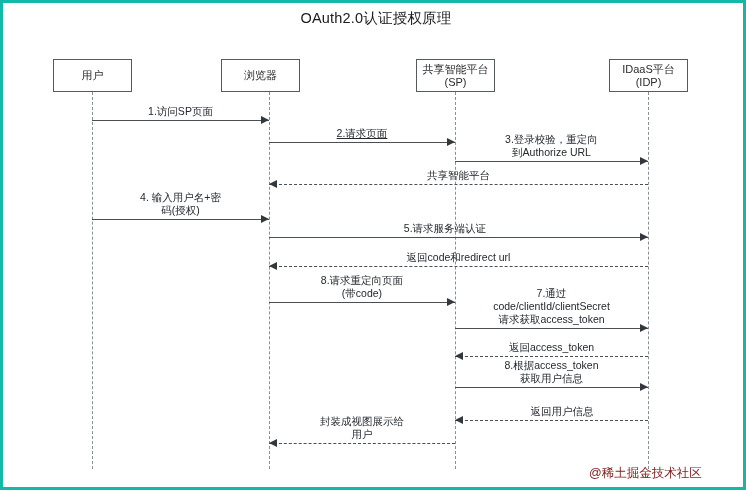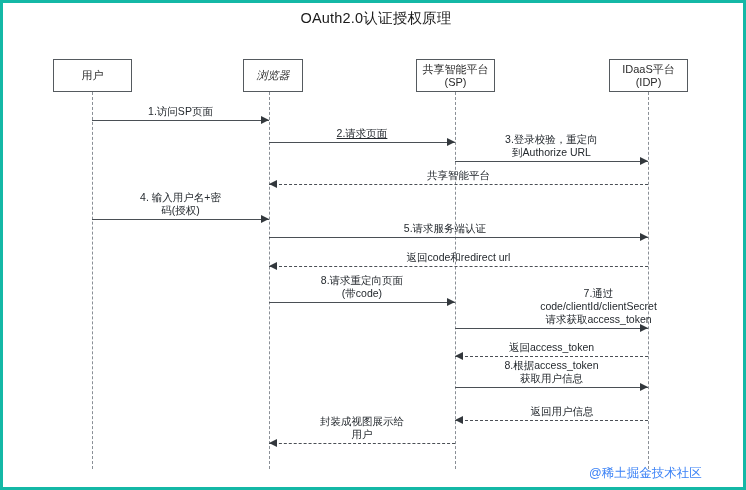--- a/index.html
+++ b/index.html
@@ -91,33 +91,33 @@
     border-left: 8px solid #33383d;
   }
   .arrowhead.left {
     border-top: 4px solid transparent;
     border-bottom: 4px solid transparent;
     border-right: 8px solid #33383d;
   }
   .watermark {
     position: absolute;
     font-size: 12.5px;
-    color: #3b82f6;
+    color: #7f1d1d;
     white-space: nowrap;
   }
 </style>
 </head>
 <body>
 
 <div id="canvas">
   <div class="diagram">
     <div class="title">OAuth2.0认证授权原理</div>
     <div id="actors-layer">
         <div class="actor-box" style="left: 50px; top: 56px; width: 79px; height: 33px;"><span>用户</span></div>
-        <div class="actor-box" style="left: 240px; top: 56px; width: 60px; height: 33px; font-style: italic;"><span>浏览器</span></div>
+        <div class="actor-box" style="left: 218px; top: 56px; width: 79px; height: 33px;"><span>浏览器</span></div>
         <div class="actor-box" style="left: 413px; top: 56px; width: 79px; height: 33px;"><span>共享智能平台
 (SP)</span></div>
         <div class="actor-box" style="left: 606px; top: 56px; width: 79px; height: 33px;"><span>IDaaS平台
 (IDP)</span></div>
       </div>
     <div id="lifelines-layer">
         <div class="lifeline" style="left: 89px; top: 89px; height: 377px;"></div>
         <div class="lifeline" style="left: 266px; top: 89px; height: 377px;"></div>
         <div class="lifeline" style="left: 452px; top: 89px; height: 377px;"></div>
         <div class="lifeline" style="left: 645px; top: 89px; height: 377px;"></div>
@@ -159,21 +159,21 @@
           <div class="label" style="left: 189.5px;">返回code和redirect url</div>
         </div>
         <div class="msg" style="left: 266px; top: 299px; width: 186px;">
           <div class="line" style="width: 186px;"></div>
           <div class="arrowhead right" style="left: 178px;"></div>
           <div class="label" style="left: 93px;">8.请求重定向页面(带code)</div>
         </div>
         <div class="msg" style="left: 452px; top: 325px; width: 193px;">
           <div class="line" style="width: 193px;"></div>
           <div class="arrowhead right" style="left: 185px;"></div>
-          <div class="label" style="left: 96.5px; margin-left: 47px;">7.通过code/clientId/clientSecret
+          <div class="label" style="left: 96.5px;">7.通过code/clientId/clientSecret
 请求获取access_token</div>
         </div>
         <div class="msg dashed" style="left: 452px; top: 353px; width: 193px;">
           <div class="line" style="width: 193px;"></div>
           <div class="arrowhead left" style="left: 0px;"></div>
           <div class="label" style="left: 96.5px;">返回access_token</div>
         </div>
         <div class="msg" style="left: 452px; top: 384px; width: 193px;">
           <div class="line" style="width: 193px;"></div>
           <div class="arrowhead right" style="left: 185px;"></div>

